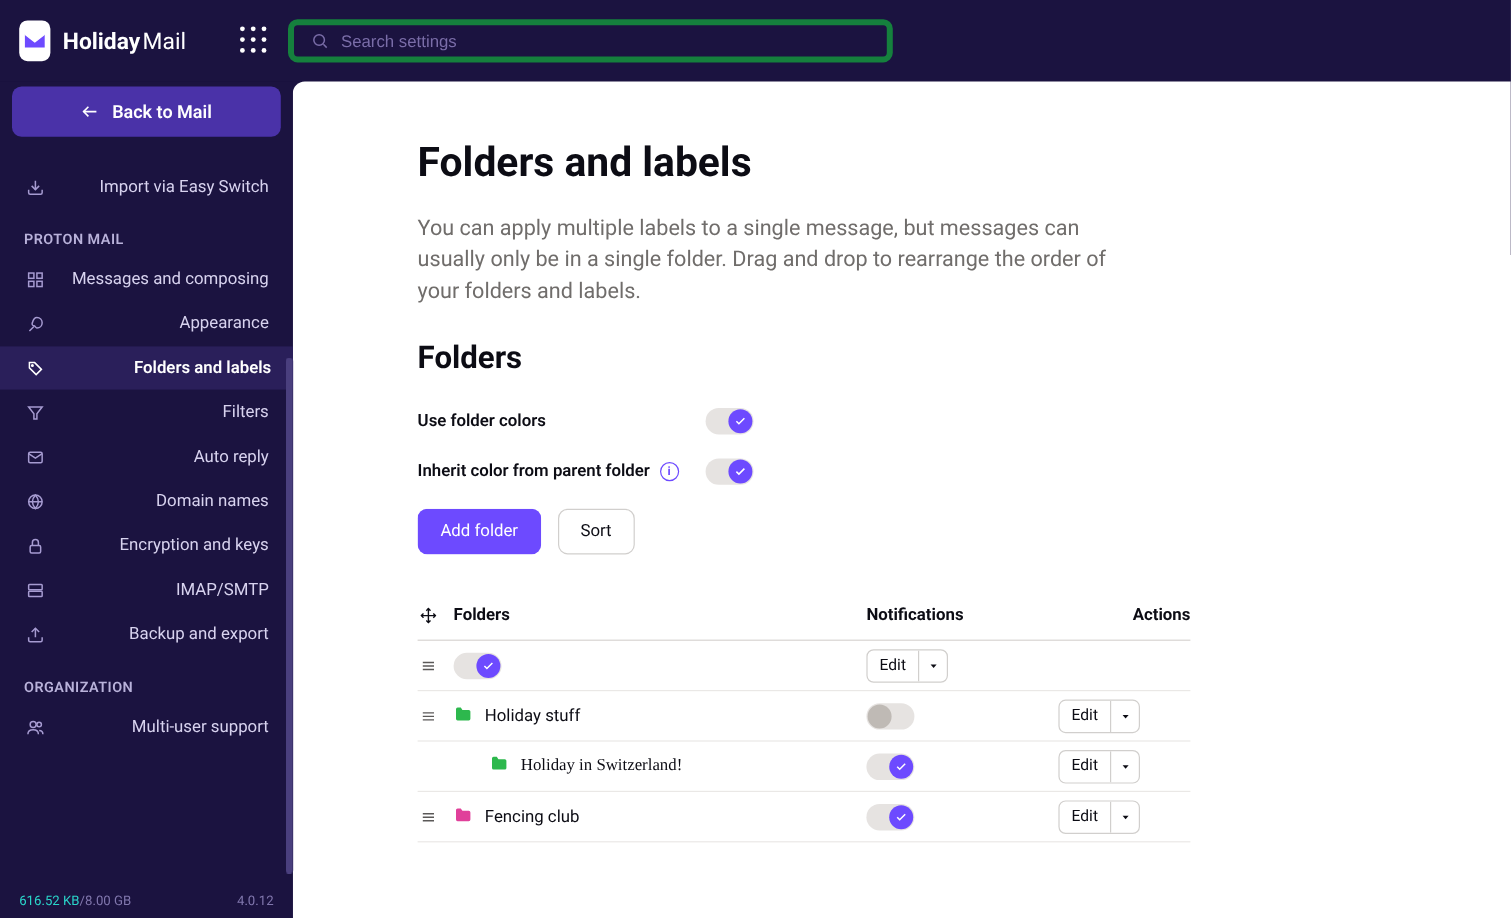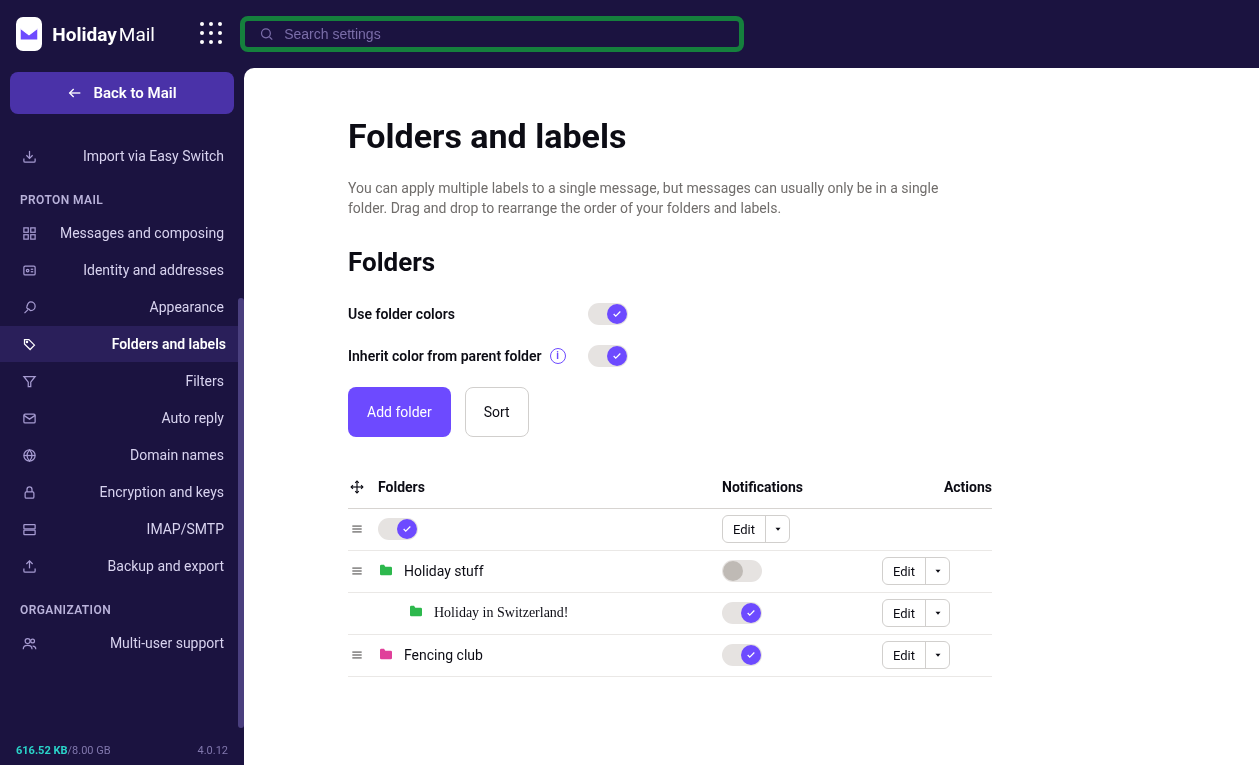--- a/index.html
+++ b/index.html
@@ -124,21 +124,21 @@
   }
 
   .sidebar-footer {
     padding: 10px 16px 8px 16px;
     font-size: 11px;
     color: #8177ad;
     display:flex;
     align-items:center;
     border-top: 0;
   }
-  .sidebar-footer .used { color: #2ad4c9; font-weight:700;}
+  .sidebar-footer .used { color: #2ad4c9; font-weight:400;}
   .sidebar-footer .ver { margin-left:auto; color:#8177ad;}
 
   .scrollbar-fake {
     position: absolute;
     right: 0; top: 230px;
     width: 6px; height: 430px;
     background: #4a3f7e;
     border-radius: 3px;
   }
 
@@ -155,21 +155,21 @@
     margin-left: 104px;
   }
   h1.page-title {
     font-size: 34px;
     font-weight: 700;
     color: #0c0c14;
     margin-bottom: 22px;
   }
   p.page-desc {
     color: #706d6b;
-    font-size: 14px;
+    font-size: 18px;
     line-height: 1.45;
     margin-bottom: 28px;
     max-width: 600px;
   }
   h2.section-h {
     font-size: 26px;
     font-weight: 700;
     margin-bottom: 26px;
   }
 
@@ -206,21 +206,21 @@
     border-radius: 50%;
     transition: left .15s;
     display:flex;align-items:center;justify-content:center;
   }
   .toggle.on { }
   .toggle .knob svg { display:none;}
   .toggle.on .knob svg { display:block; }
 
   .btn-row { display:flex; gap:14px; margin: 18px 0 30px 0;}
   .btn {
-    height: 50px;
+    height: 38px;
     padding: 0 18px;
     border-radius: 8px;
     font-size: 14px;
     display:flex;align-items:center;justify-content:center;
     cursor:pointer;
     border:1px solid transparent;
   }
   .btn-primary { background:#6d4aff; color:#fff;}
   .btn-outline { background:#fff; border-color:#d1cfcd; color:#0c0c14;}
 
@@ -320,31 +320,20 @@
               <rect x="14" y="3" width="7" height="7"></rect>
               <rect x="3" y="14" width="7" height="7"></rect>
               <rect x="14" y="14" width="7" height="7"></rect>
             </svg>
           </span>
         <span>Messages and composing</span>
       </div>
       <div class="nav-item">
         <span class="nav-icon">
             <svg width="15" height="15" viewBox="0 0 24 24" fill="none" stroke="currentColor" stroke-width="2">
-              <rect x="3" y="5" width="18" height="14" rx="2"></rect>
-              <circle cx="9" cy="12" r="2"></circle>
-              <line x1="14" y1="10" x2="18" y2="10"></line>
-              <line x1="14" y1="14" x2="18" y2="14"></line>
-            </svg>
-          </span>
-        <span>Identity and addresses</span>
-      </div>
-      <div class="nav-item">
-        <span class="nav-icon">
-            <svg width="15" height="15" viewBox="0 0 24 24" fill="none" stroke="currentColor" stroke-width="2">
               <path d="M4 21 L10 15"></path>
               <path d="M14 3 C18 3 21 6 21 10 C21 14 18 17 14 17 C12 17 12 14 10 14 C8 14 7 12 8 10 C9 6 11 3 14 3 Z"></path>
             </svg>
           </span>
         <span>Appearance</span>
       </div>
       <div class="nav-item active">
         <span class="nav-icon">
             <svg width="15" height="15" viewBox="0 0 24 24" fill="none" stroke="currentColor" stroke-width="2">
               <path d="M20 13 L13 20 L4 11 V4 H11 Z"></path>

